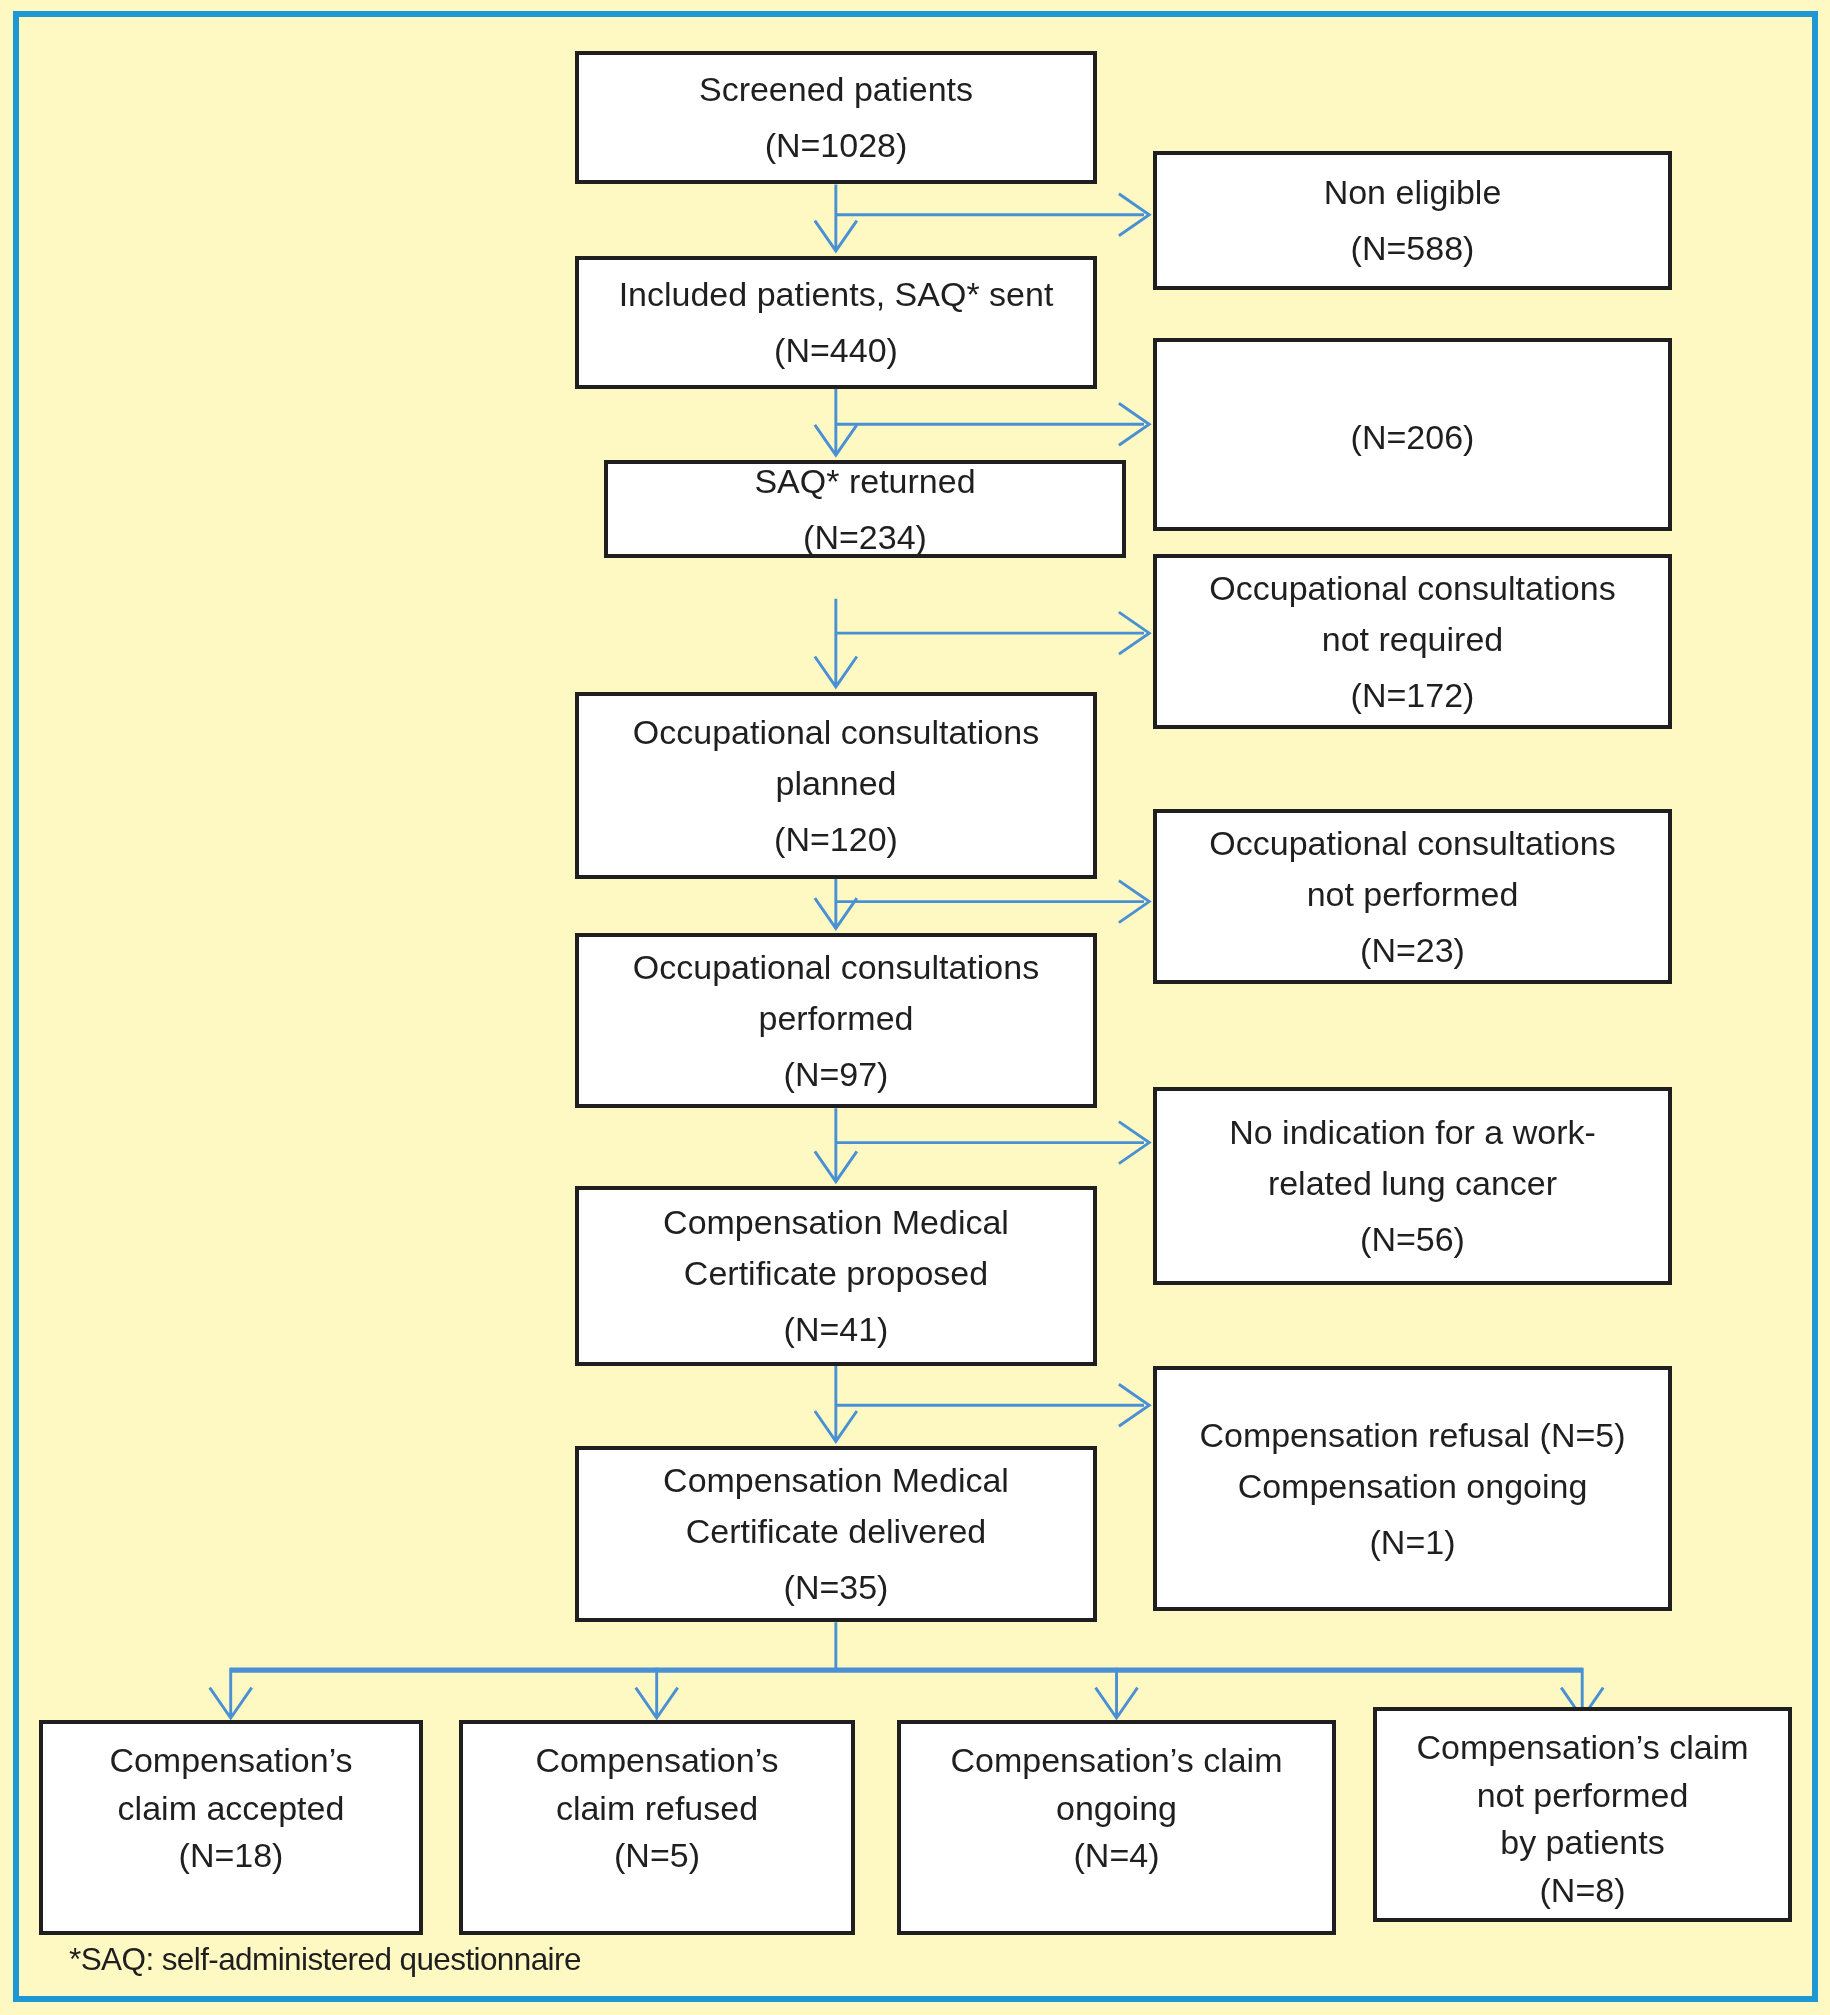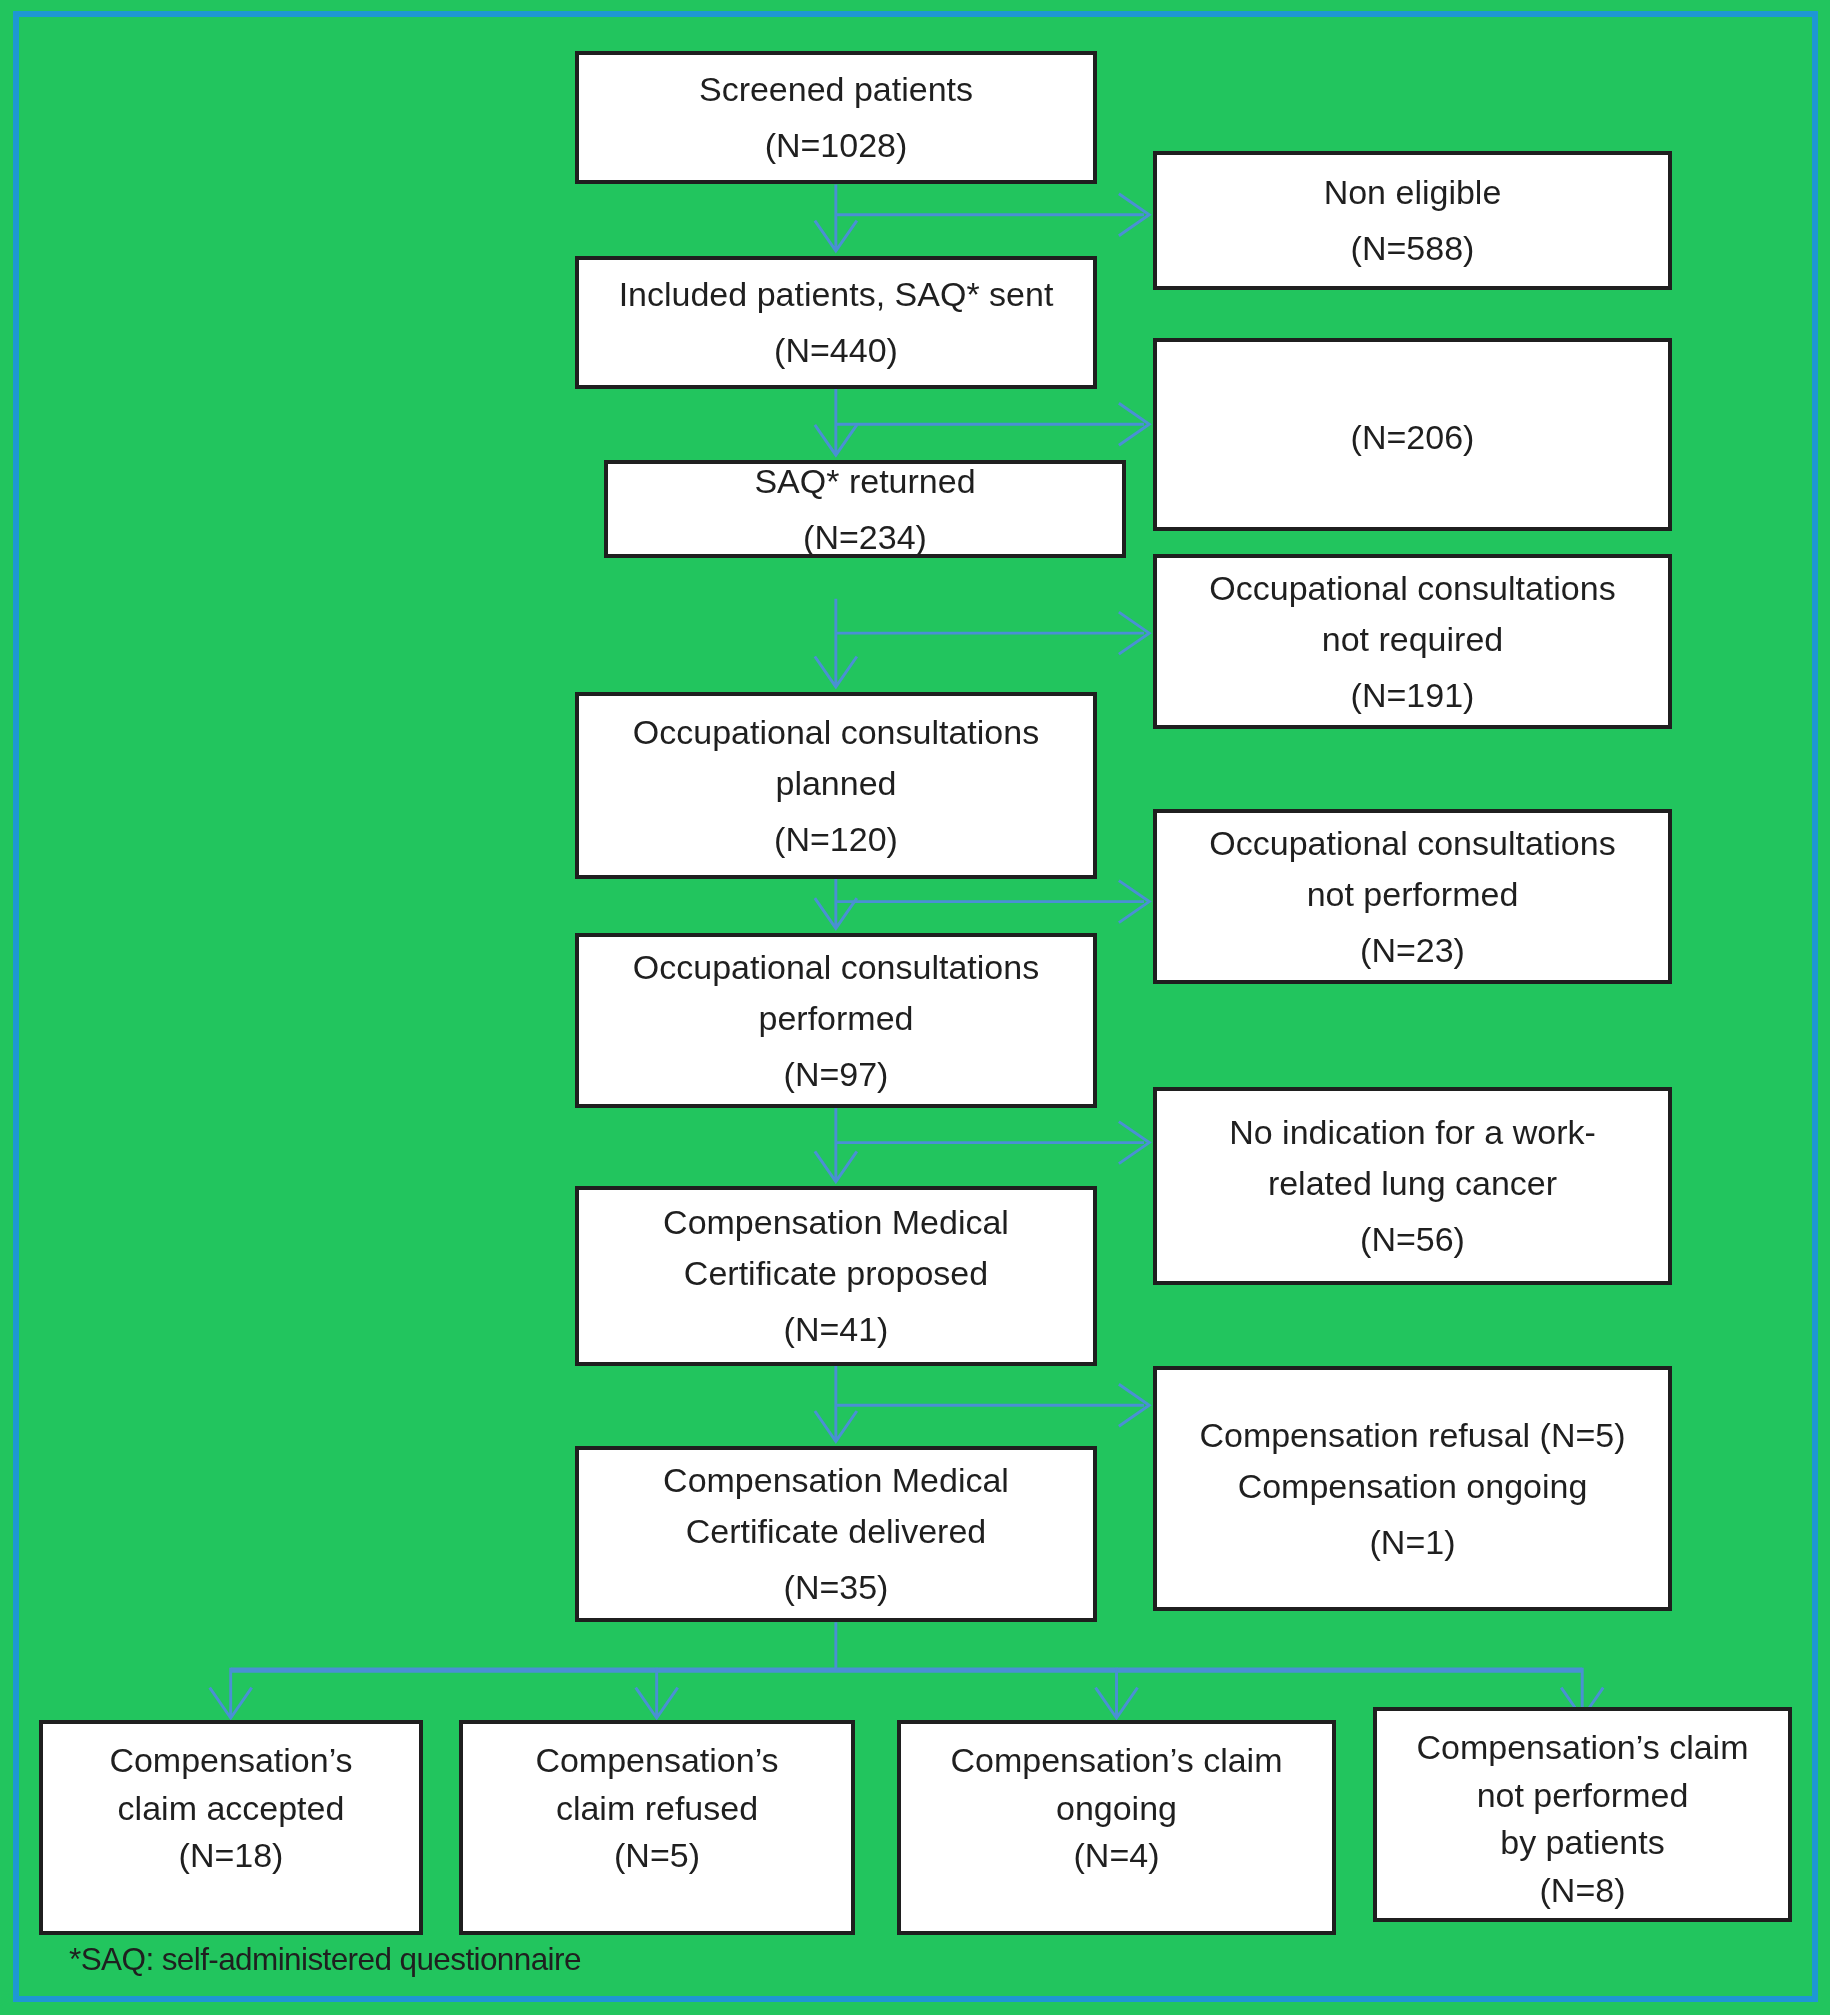--- a/index.html
+++ b/index.html
@@ -1,19 +1,19 @@
 <!DOCTYPE html>
 <html style="font-size:9.3px"><head>
 <meta charset="utf-8">
 <style>
   html,body{margin:0;padding:0;background:#ffffff;}
   #canvas{
     position:relative;
     width:1831px;height:2015px;
-    background:#22c55e;
+    background:#fef9c3;
     font-family:"Liberation Sans", sans-serif;
     color:#1f1f1f;
     overflow:hidden;
   }
   .frame{
     position:absolute;
     left:13px;top:10.5px;right:13px;bottom:13px;
     border:6.4px solid #1e97d4;
     pointer-events:none;
   }
@@ -122,21 +122,21 @@
     <div class="n">(N=588)</div>
   </div>
 
   <div class="box" style="left:1153px;top:338px;width:519px;height:193px">
     <div class="n">(N=206)</div>
   </div>
 
   <div class="box" style="left:1153px;top:554px;width:519px;height:175px">
     <div class="label">Occupational consultations
 not required</div>
-    <div class="n">(N=191)</div>
+    <div class="n">(N=172)</div>
   </div>
 
   <div class="box" style="left:1153px;top:809px;width:519px;height:175px">
     <div class="label">Occupational consultations
 not performed</div>
     <div class="n">(N=23)</div>
   </div>
 
   <div class="box" style="left:1153px;top:1087px;width:519px;height:198px">
     <div class="label">No indication for a work-

